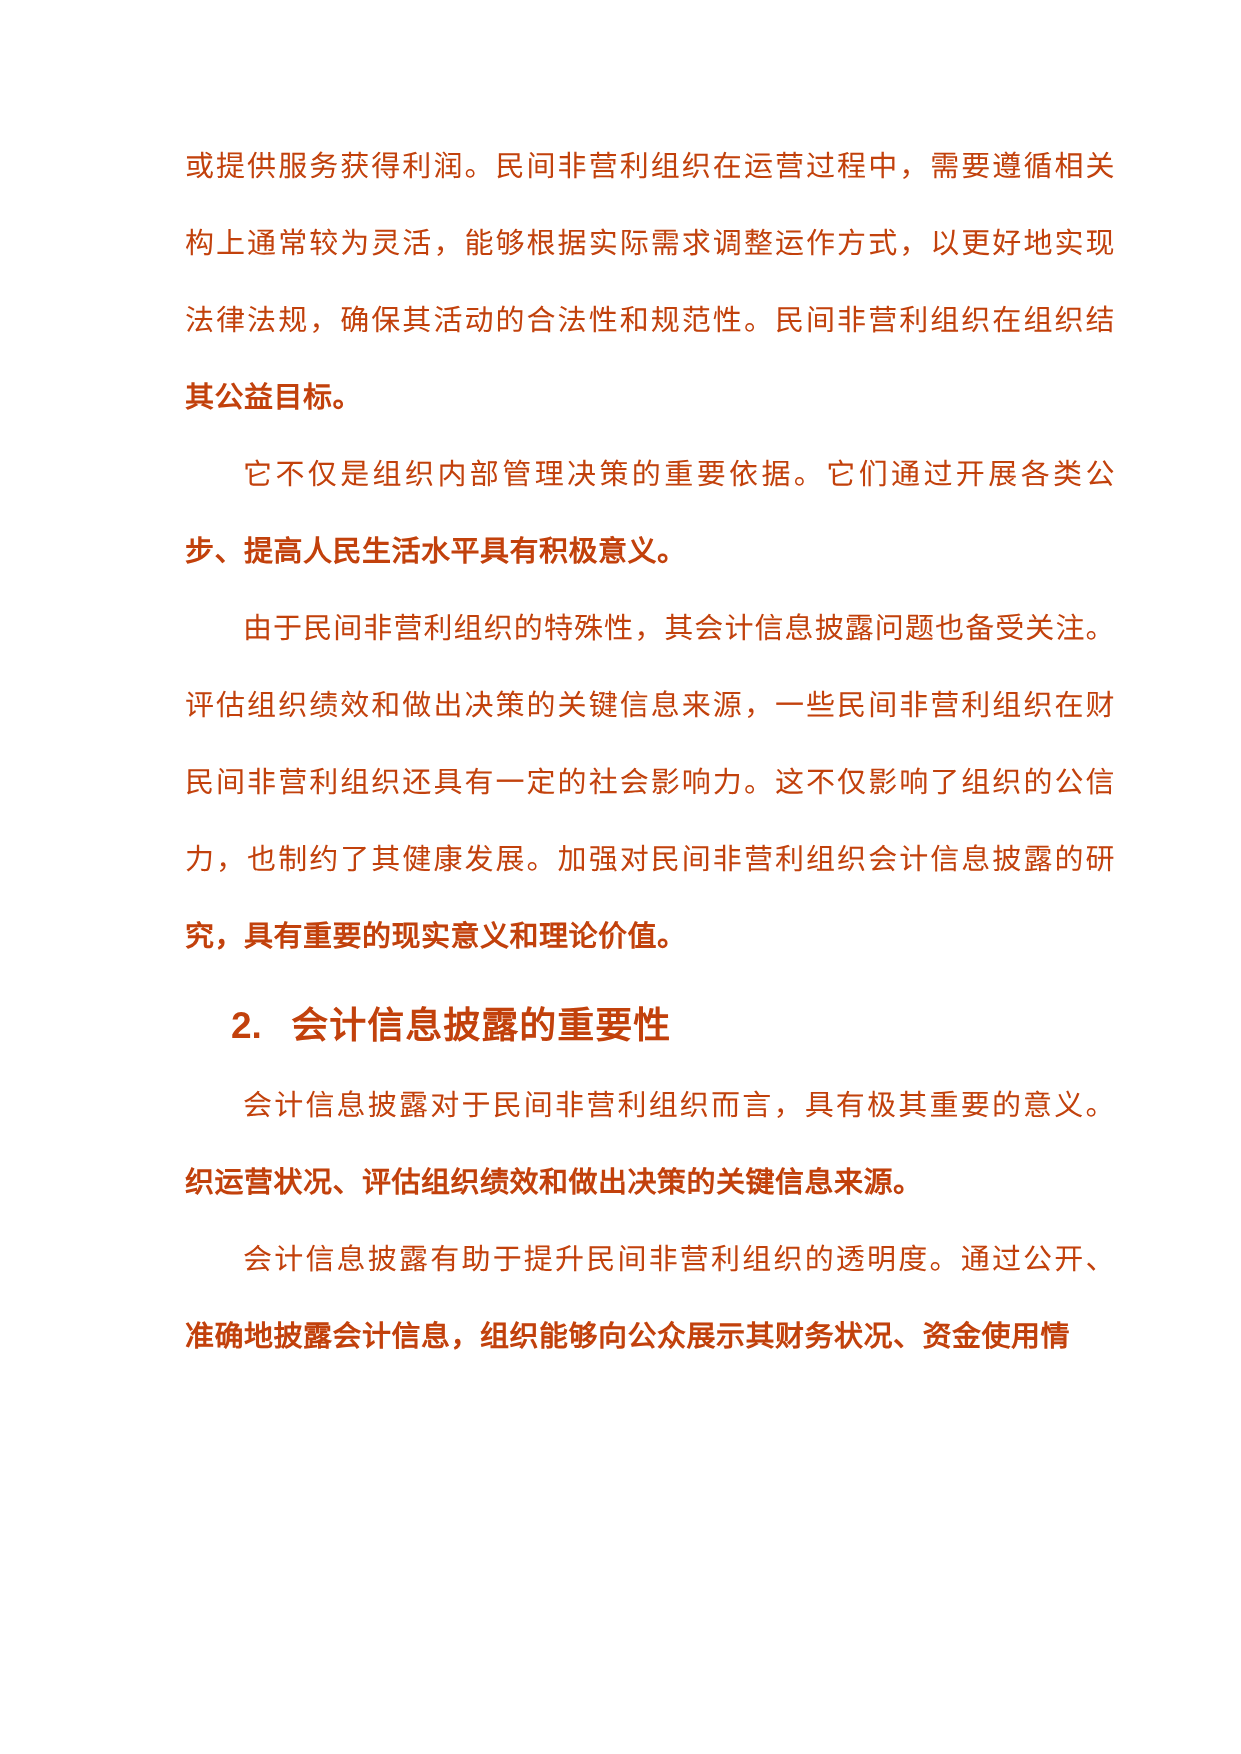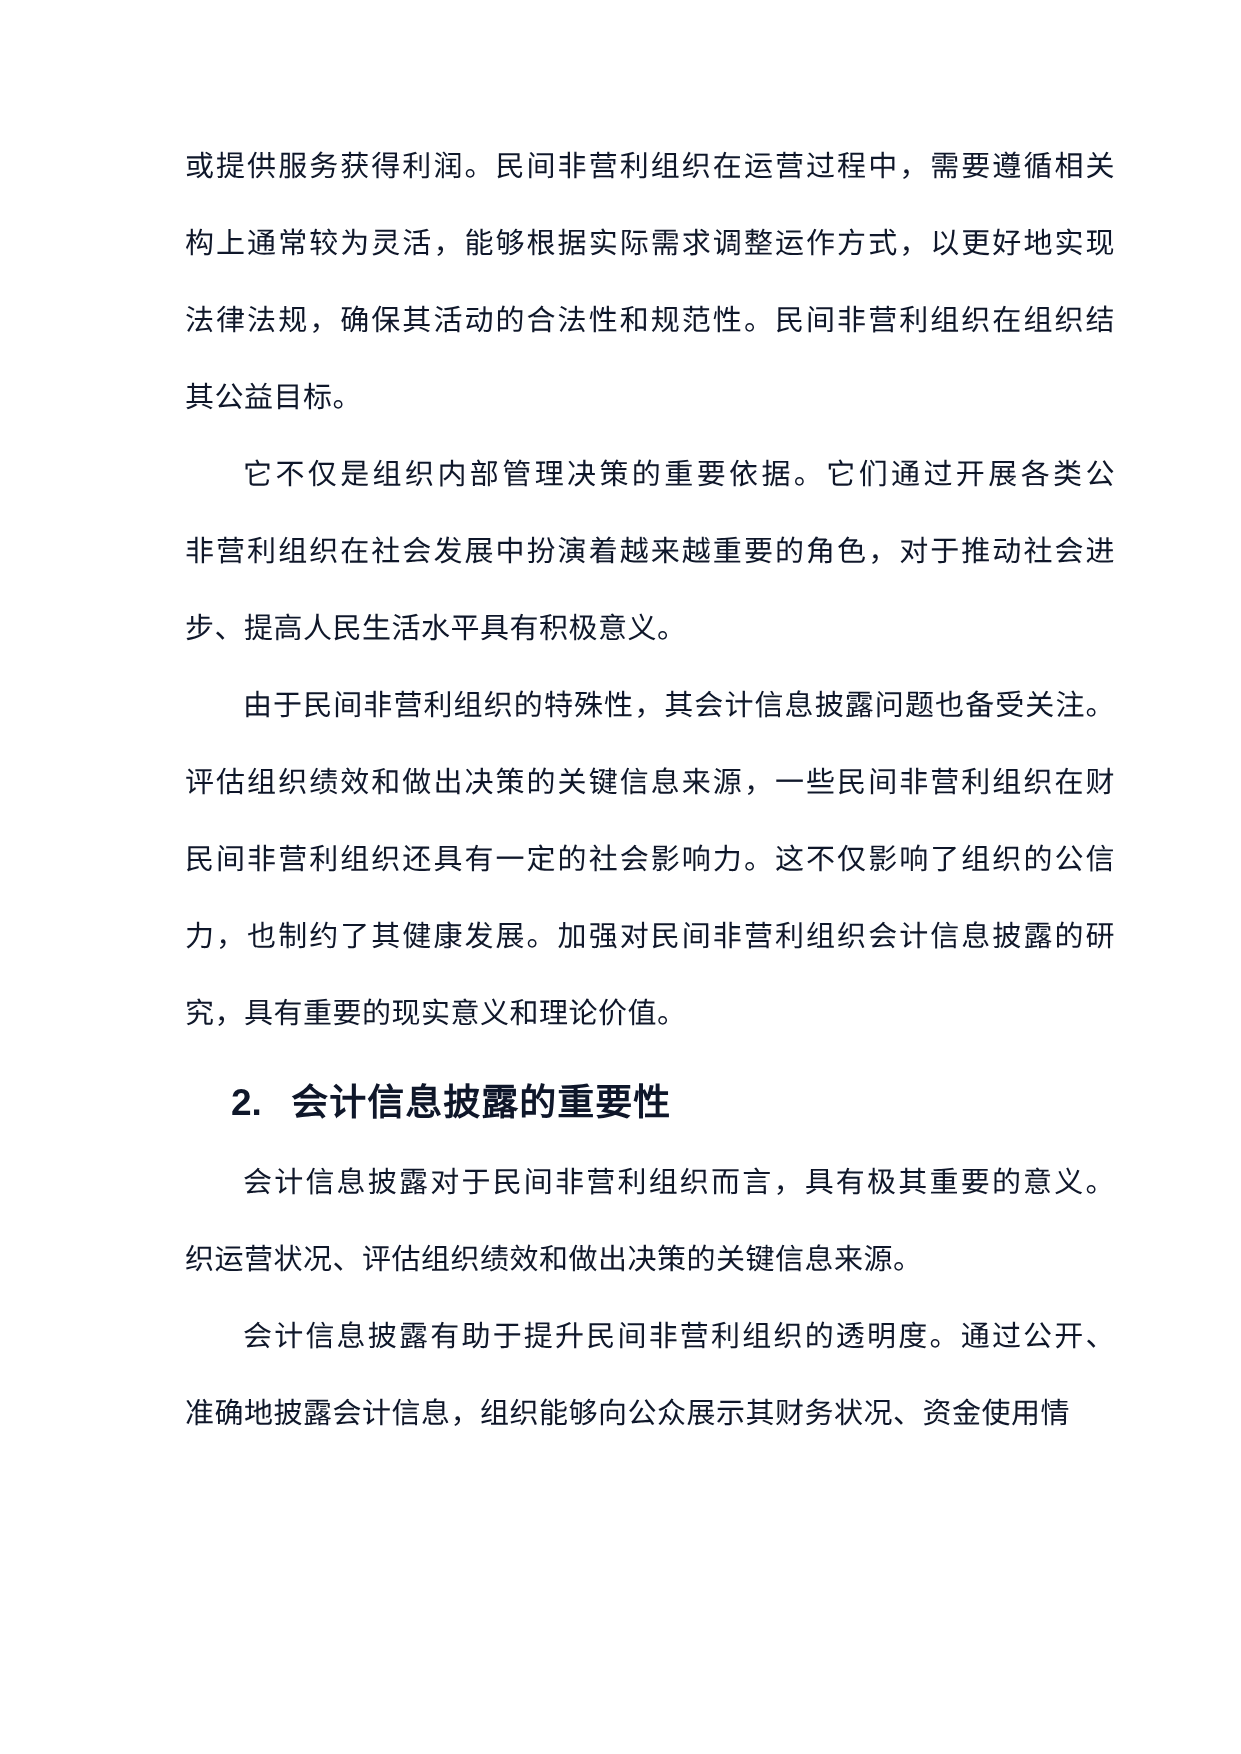--- a/index.html
+++ b/index.html
@@ -3,41 +3,42 @@
 <meta charset="utf-8">
 <style>
   html, body { margin: 0; padding: 0; background: #ffffff; }
   .page {
     position: relative;
     width: 1241px;
     height: 1754px;
     background: #ffffff;
     overflow: hidden;
     font-family: "Liberation Serif", "DejaVu Serif", serif;
-    color: #0f172a;
+    color: #c2410c;
   }
   .content {
     position: absolute;
     left: 185px;
     top: 128px;
     width: 930px;
   }
   .para { margin: 0; padding: 0; }
   .tline {
     height: 77px;
     line-height: 77px;
     font-size: 29px;
     letter-spacing: 0.5px;
     overflow: hidden;
     text-align: justify;
     text-align-last: justify;
   }
   .tline.last {
     text-align: left;
     text-align-last: left;
+    font-weight: bold;
   }
   .tline.indent { padding-left: 58px; }
   .heading {
     height: 77px;
     line-height: 77px;
     margin: 12px 0 3px 0;
     padding-left: 46px;
     font-family: "Liberation Sans", "DejaVu Sans", sans-serif;
     font-weight: bold;
     font-size: 37px;
@@ -54,21 +55,20 @@
 
     <div class="para">
       <div class="tline">或提供服务获得利润。民间非营利组织在运营过程中，需要遵循相关</div>
       <div class="tline">构上通常较为灵活，能够根据实际需求调整运作方式，以更好地实现</div>
       <div class="tline">法律法规，确保其活动的合法性和规范性。民间非营利组织在组织结</div>
       <div class="tline last">其公益目标。</div>
     </div>
 
     <div class="para">
       <div class="tline indent">它不仅是组织内部管理决策的重要依据。它们通过开展各类公</div>
-      <div class="tline">非营利组织在社会发展中扮演着越来越重要的角色，对于推动社会进</div>
       <div class="tline last">步、提高人民生活水平具有积极意义。</div>
     </div>
 
     <div class="para">
       <div class="tline indent">由于民间非营利组织的特殊性，其会计信息披露问题也备受关注。</div>
       <div class="tline">评估组织绩效和做出决策的关键信息来源，一些民间非营利组织在财</div>
       <div class="tline">民间非营利组织还具有一定的社会影响力。这不仅影响了组织的公信</div>
       <div class="tline">力，也制约了其健康发展。加强对民间非营利组织会计信息披露的研</div>
       <div class="tline last">究，具有重要的现实意义和理论价值。</div>
     </div>

